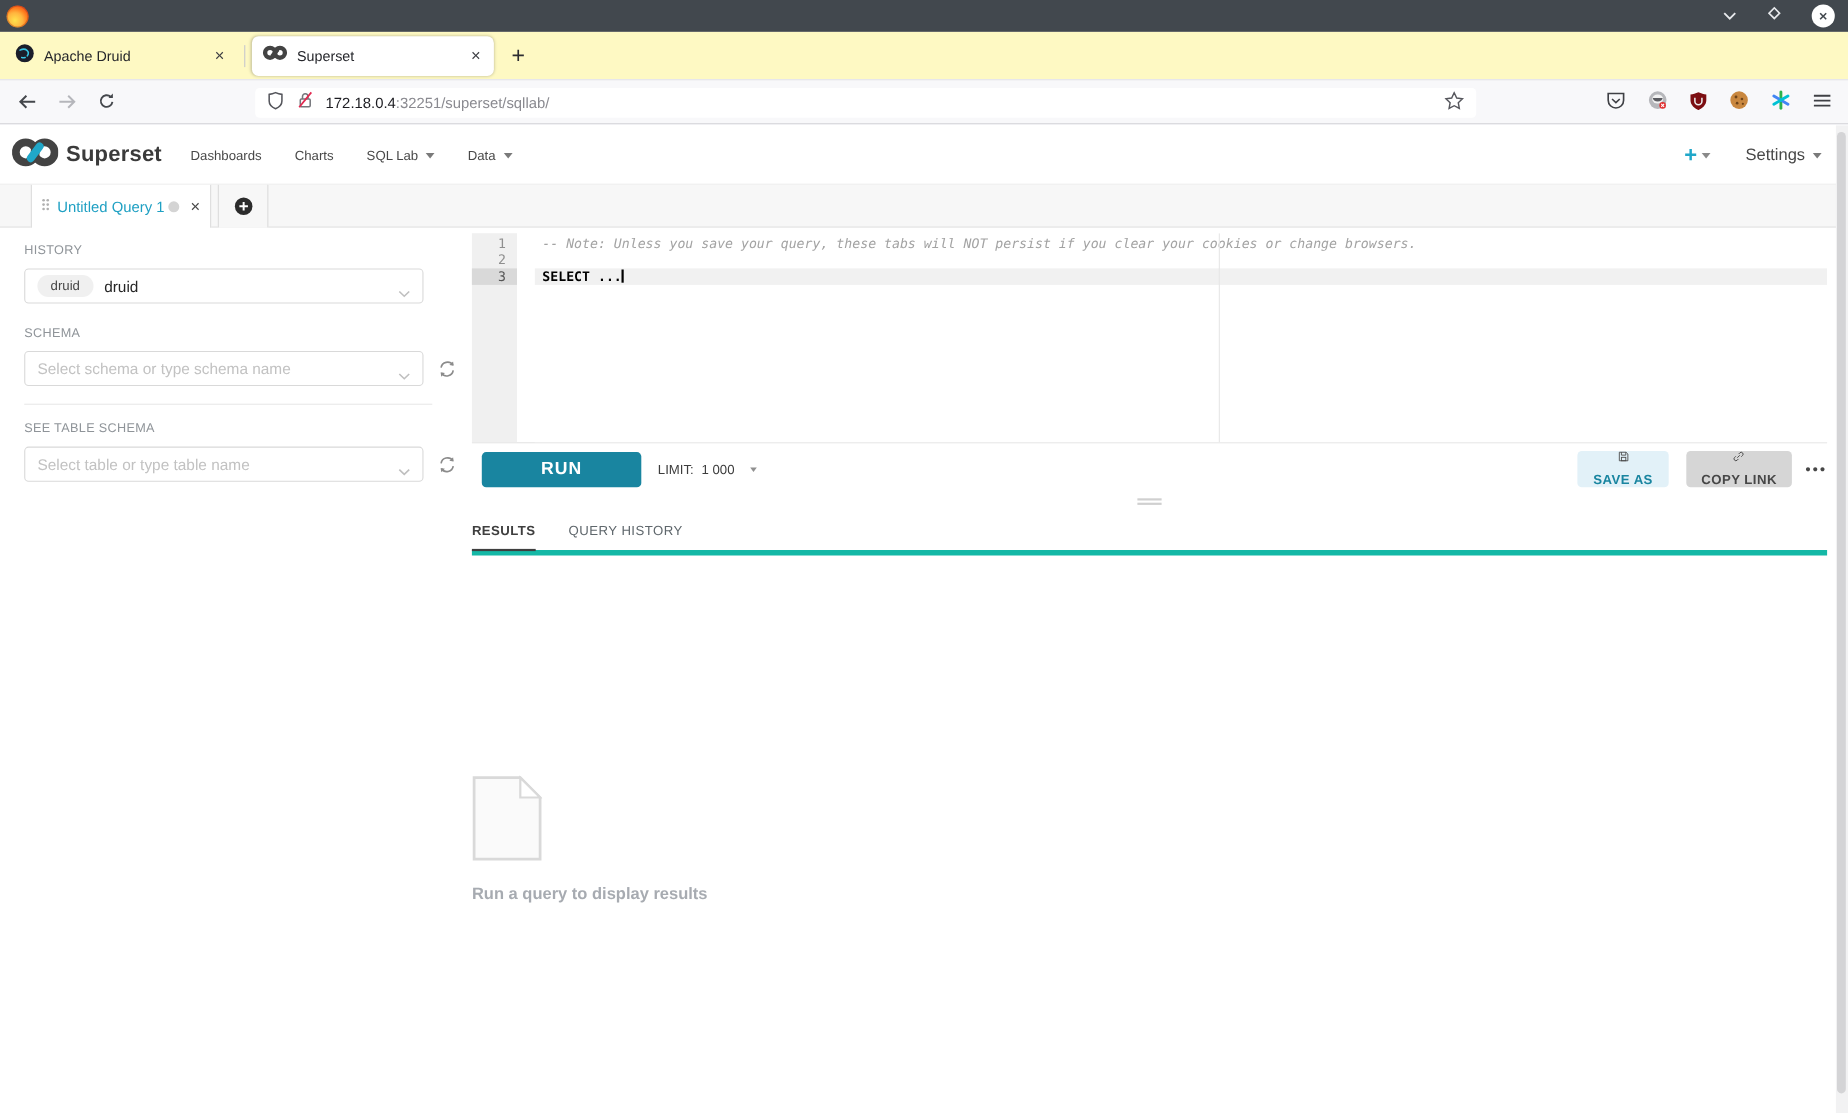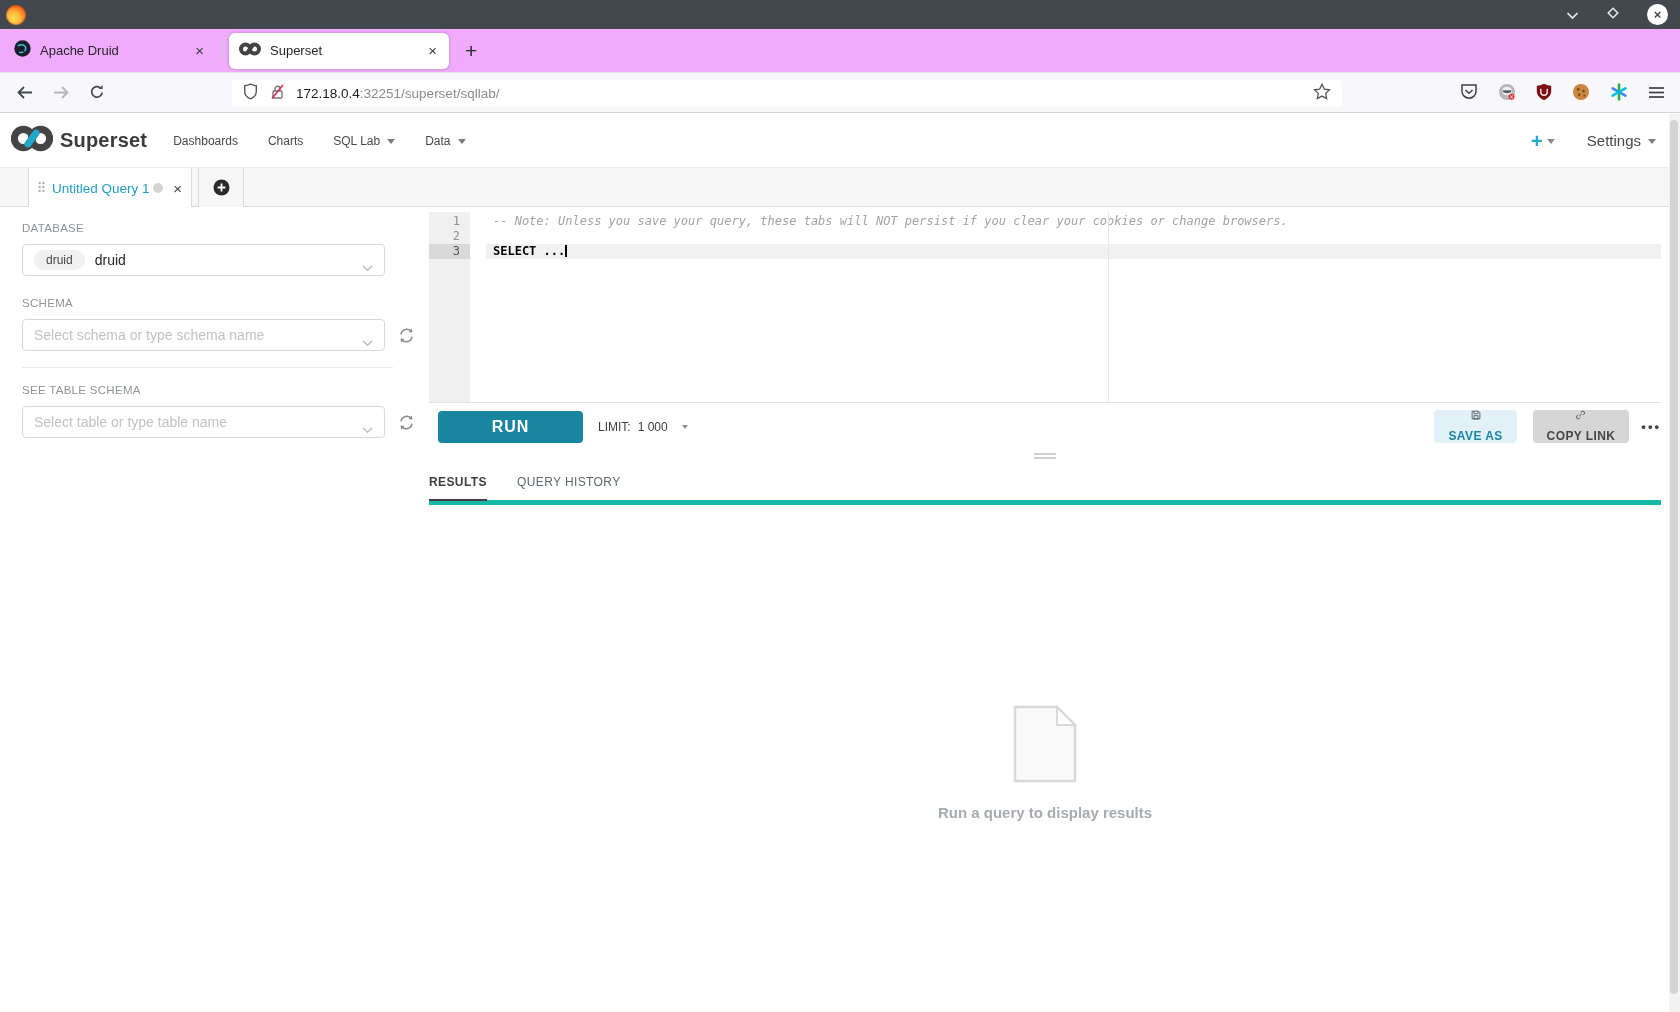--- a/index.html
+++ b/index.html
@@ -10,21 +10,21 @@
     background: #fff;
     overflow: hidden;
   }
   
   .titlebar{position:absolute;top:0;left:0;right:0;height:29px;background:#42484e;display:flex;align-items:center;}
   .ff-logo{width:20px;height:20px;border-radius:50%;margin-left:6px;background:radial-gradient(circle at 38% 68%, #ffe24d 0%, #ffb43e 38%, #ff7a1c 62%, #e8402a 88%);box-shadow:inset 0 0 0 1px rgba(160,40,10,.35);}
   .win-title{position:absolute;left:0;right:0;text-align:center;color:#f3f4f6;font-size:13px;pointer-events:none;}
   .win-controls{position:absolute;right:12px;top:0;height:29px;display:flex;align-items:center;gap:27px;}
   .win-close{width:21px;height:21px;border-radius:50%;background:#fff;color:#42484e;font-size:13px;font-weight:bold;display:flex;align-items:center;justify-content:center;line-height:1;}
 
-  .tabbar{position:absolute;top:29px;left:0;right:0;height:43px;background:#f0abfc;display:flex;align-items:center;}
+  .tabbar{position:absolute;top:29px;left:0;right:0;height:43px;background:#fef9c3;display:flex;align-items:center;}
   .btab{display:flex;align-items:center;height:36px;padding:0 10px;border-radius:6px;}
   .btab.inactive{margin-left:4px;width:212px;}
   .btab.active{margin-left:6px;width:220px;background:#fff;box-shadow:0 0 3px rgba(0,0,0,.28);}
   .btab-label{font-size:13px;color:#25262b;margin-left:9px;flex:1;white-space:nowrap;overflow:hidden;}
   .tab-close{color:#3c3d42;font-size:15px;line-height:1;padding:0 2px;}
   .tab-sep{width:1px;height:20px;background:#c8c8ce;}
   .newtab{margin-left:16px;font-size:21px;color:#2c2d31;line-height:1;}
 
   .navtoolbar{position:absolute;top:72px;left:0;right:0;height:41px;background:#f8f8fa;border-top:1px solid #e3e3e8;border-bottom:1px solid #d4d4d9;}
   .nav-ico{position:absolute;top:12px;}
@@ -93,21 +93,21 @@
   .dots{margin-left:12px;color:#474747;font-size:13px;font-weight:700;letter-spacing:2px;}
 
   .drag-handle{margin:10px auto 0;width:22px;flex:none;}
   .drag-handle div{height:2px;background:#d0d0d0;margin-bottom:2px;}
 
   .res-tabs{display:flex;margin-top:5px;border-bottom:5px solid #14b8a6;flex:none;}
   .res-tab{padding:9px 0 10px;font-size:12px;letter-spacing:.4px;}
   .res-tab.active{font-weight:700;color:#3f3f3f;border-bottom:2px solid #3f3f3f;margin-bottom:-1px;}
   .res-tab.idle{margin-left:30px;color:#5f676c;font-weight:500;}
 
-  .empty{margin-top:200px;display:flex;flex-direction:column;align-items:center;flex:none;}
+  .empty{margin-top:200px;display:flex;flex-direction:column;flex:none;}
   .empty-text{margin-top:21px;font-size:15px;font-weight:600;color:#a7abb1;}
 
   
   .scrollbar{position:absolute;top:114px;right:0;width:11px;bottom:0;background:#f2f2f3;}
   .scroll-thumb{position:absolute;top:6px;left:1px;width:8px;height:874px;border-radius:4px;background:#d4d4d6;}
 </style>
 </head>
 <body>
 
 <div class="titlebar">
@@ -265,21 +265,21 @@
     <svg width="17" height="17">
         <circle cx="8.5" cy="8.5" r="8" fill="#2b2b2b"></circle>
         <path d="M8.5 4.6 v7.8 M4.6 8.5 h7.8" stroke="#fff" stroke-width="1.8"></path>
       </svg>
   </div>
 </div>
 
 <div class="main">
 
   <div class="sidebar">
-    <div class="fieldlabel">DATABASE</div>
+    <div class="fieldlabel">HISTORY</div>
     <div class="selectrow">
       <div class="select">
         <span class="pill">druid</span>
         <span class="selval">druid</span>
         <span class="chev"><svg width="11" height="7">
               <polyline points="1,1 5.5,5.3 10,1" stroke="#bfbfbf" stroke-width="1.5" fill="none"></polyline>
             </svg></span>
       </div>
     </div>
 

